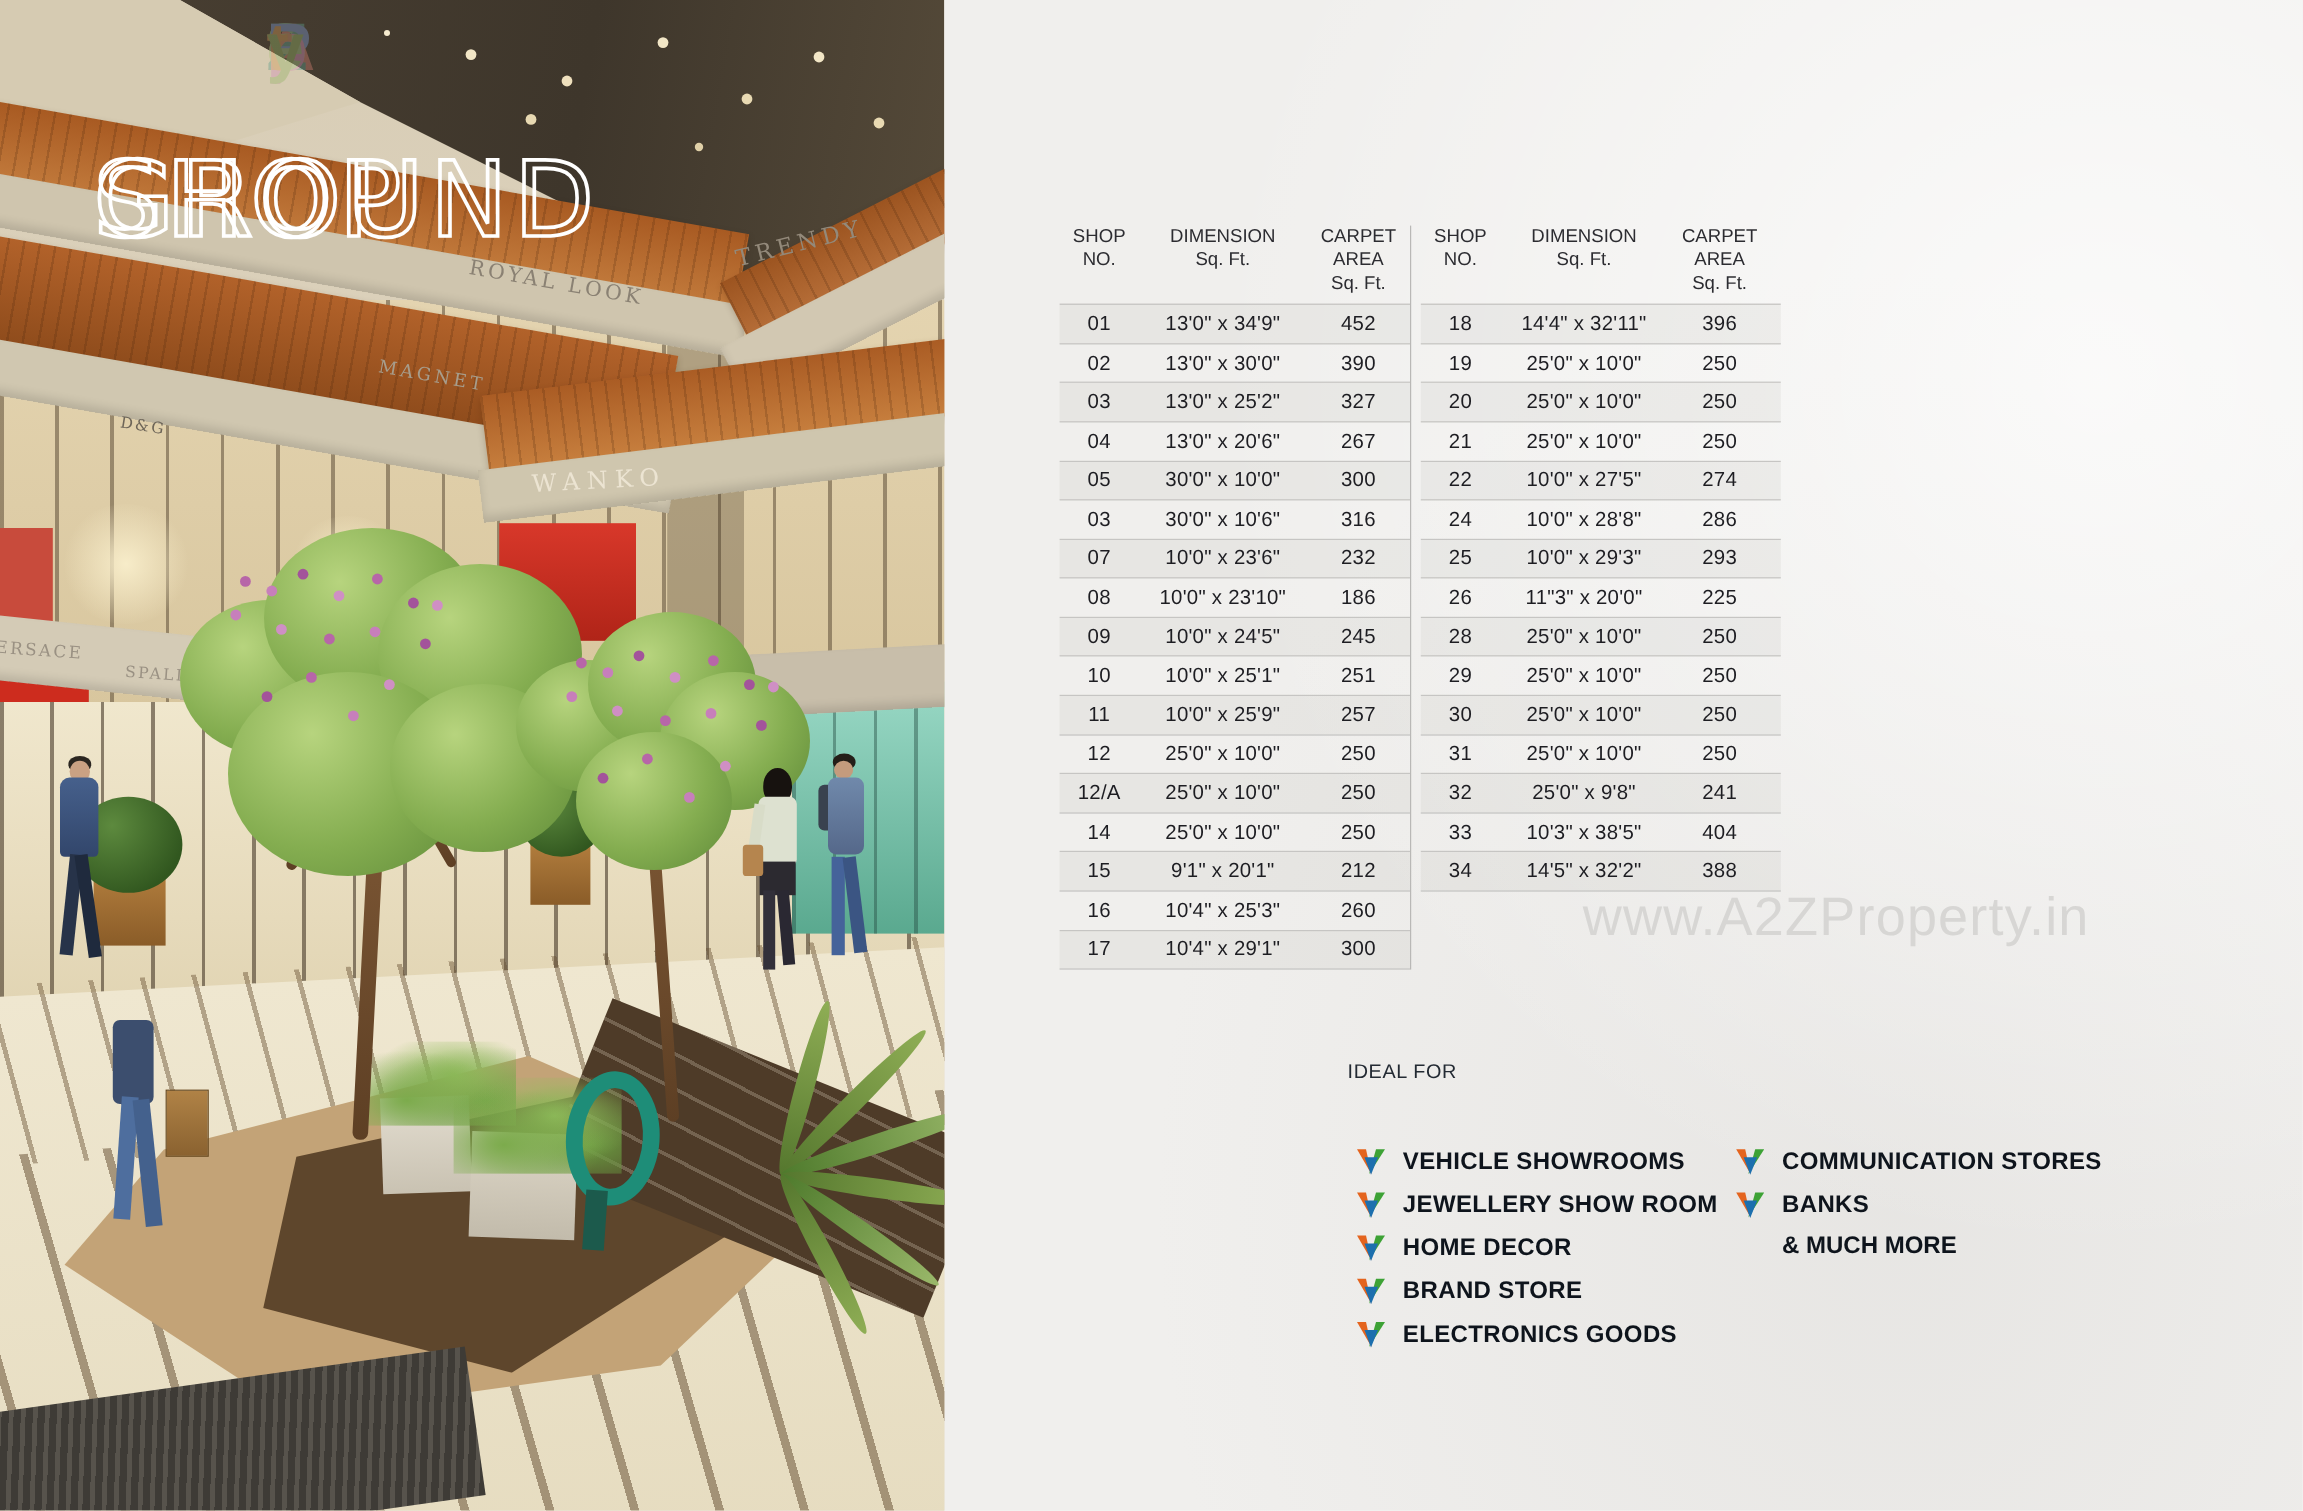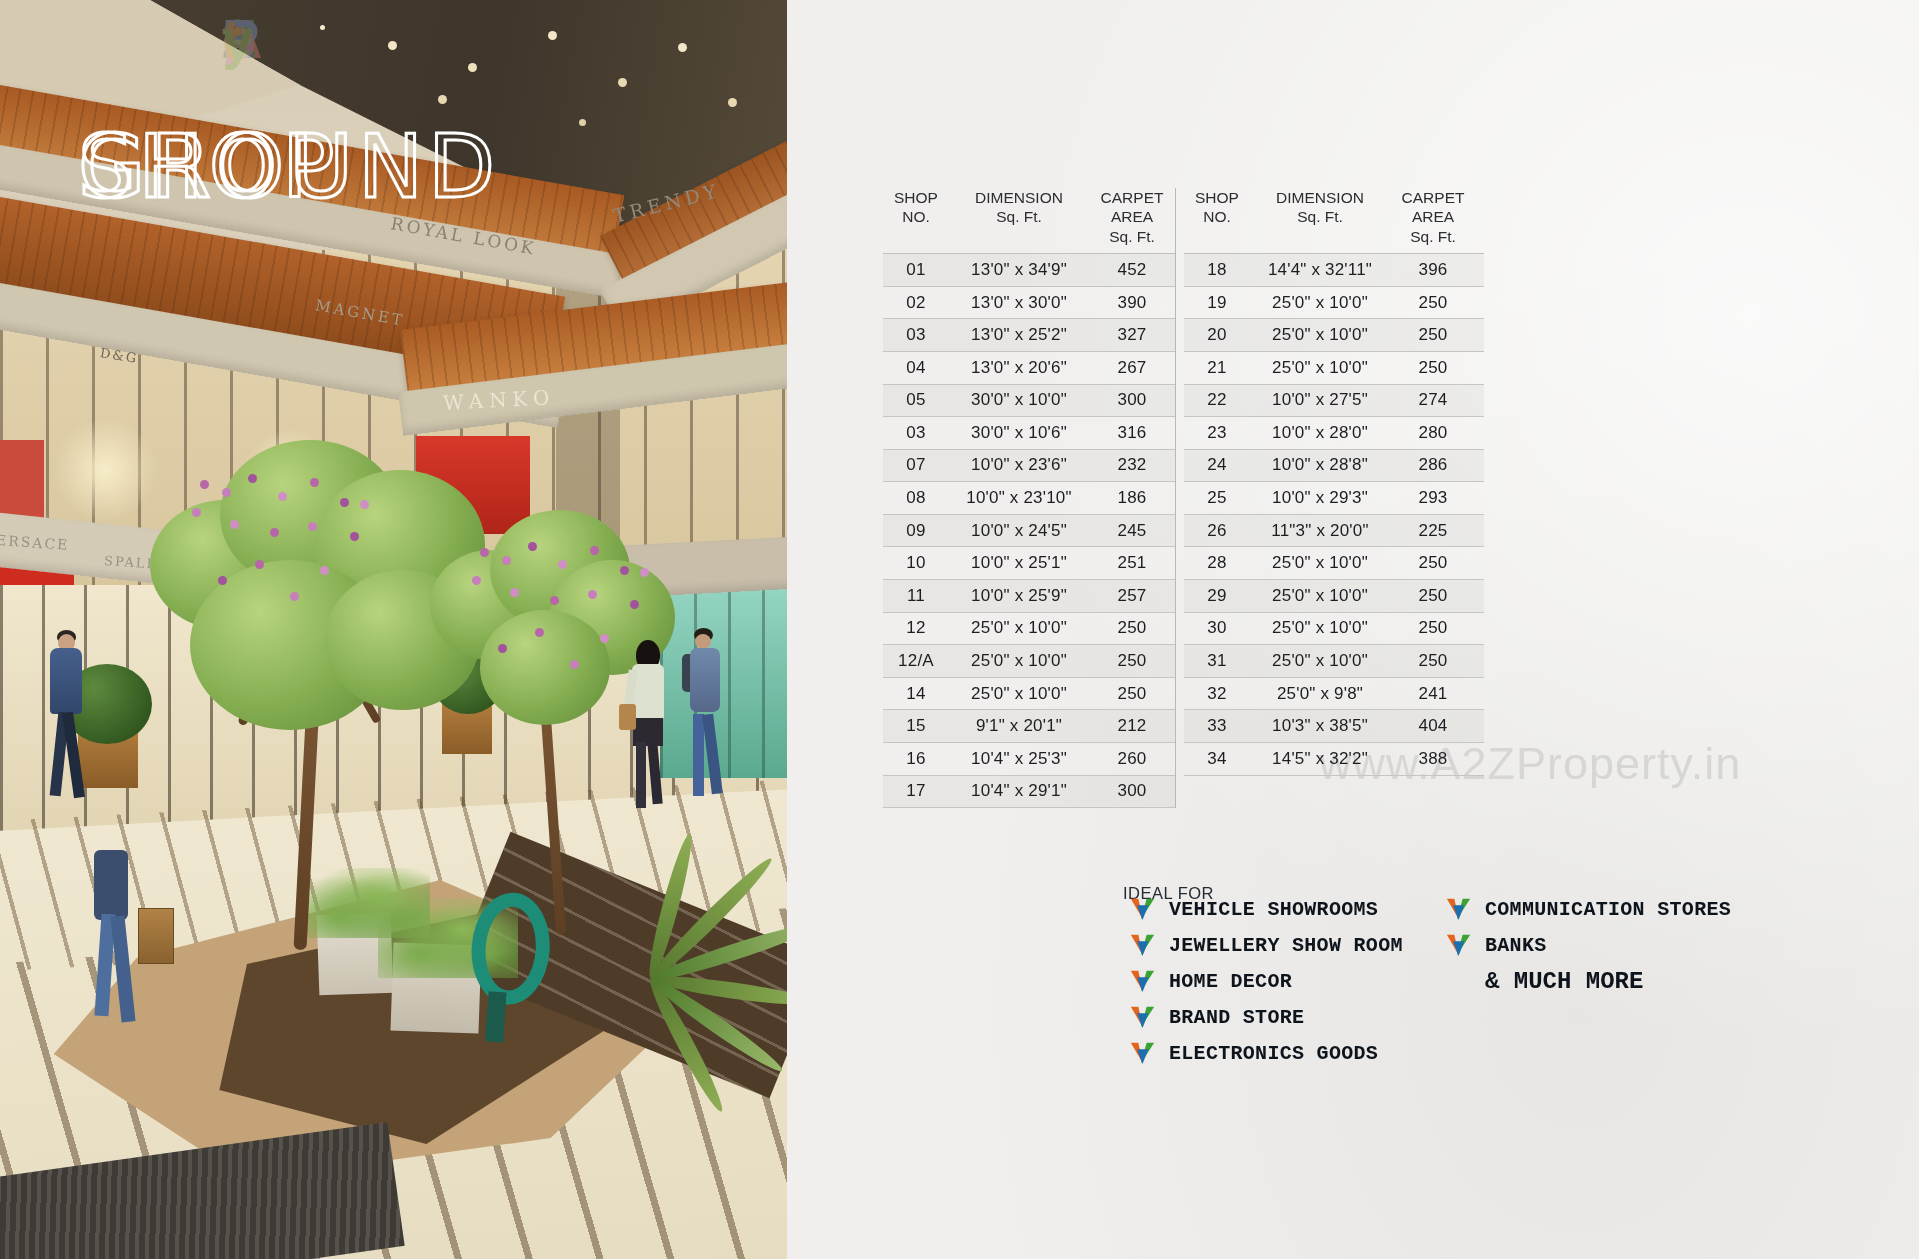--- a/index.html
+++ b/index.html
@@ -212,26 +212,26 @@
     border-bottom:1px solid #c2c1bf;}
   .th{text-align:center;font-size:15.5px;line-height:1.25;color:#2c2c31;}
   .trow{display:grid;grid-template-columns:66px 140px 86px;height:31.6px;align-items:center;
     border-bottom:1px solid #c6c5c3;}
   .tgroup > .trow:nth-child(even){background:rgba(120,115,105,.07);}
   .td{text-align:center;font-size:17px;letter-spacing:.2px;}
 
   .ideal-head{position:absolute;left:336px;top:884px;display:flex;align-items:baseline;gap:16px;}
   .ideal-title{font-size:39px;color:#1b222b;letter-spacing:1px;}
   .ideal-sub{font-size:16.5px;color:#232a33;letter-spacing:.5px;}
-  .ideal-cols{position:absolute;left:342px;top:896px;display:flex;font-family:Liberation Mono, monospace;}
+  .ideal-cols{position:absolute;left:342px;top:955px;display:flex;}
   .ideal-col{width:316px;}
   .ideal-item{display:flex;align-items:center;gap:13px;margin-bottom:9px;height:27px;}
   .ideal-label{font-size:20px;font-weight:bold;color:#0e141c;letter-spacing:.3px;white-space:nowrap;}
   .v-icon{flex:0 0 auto;}
-  .much-more{margin-left:40px;margin-top:3px;font-size:24px;font-weight:bold;color:#0e141c;white-space:nowrap;}
+  .much-more{margin-left:40px;margin-top:3px;font-size:20px;font-weight:bold;color:#0e141c;white-space:nowrap;}
 </style>
 </head>
 <body>
 
 <div class="page">
 
   <div class="hero">
     <div class="hx-base"></div>
 
     <div class="glass-upper"></div>
@@ -520,25 +520,20 @@
             <div class="td td-no">21</div>
             <div class="td td-dim">25'0" x 10'0"</div>
             <div class="td td-area">250</div>
           </div>
           <div class="trow">
             <div class="td td-no">22</div>
             <div class="td td-dim">10'0" x 27'5"</div>
             <div class="td td-area">274</div>
           </div>
           <div class="trow">
-            <div class="td td-no">23</div>
-            <div class="td td-dim">10'0" x 28'0"</div>
-            <div class="td td-area">280</div>
-          </div>
-          <div class="trow">
             <div class="td td-no">24</div>
             <div class="td td-dim">10'0" x 28'8"</div>
             <div class="td td-area">286</div>
           </div>
           <div class="trow">
             <div class="td td-no">25</div>
             <div class="td td-dim">10'0" x 29'3"</div>
             <div class="td td-area">293</div>
           </div>
           <div class="trow">

